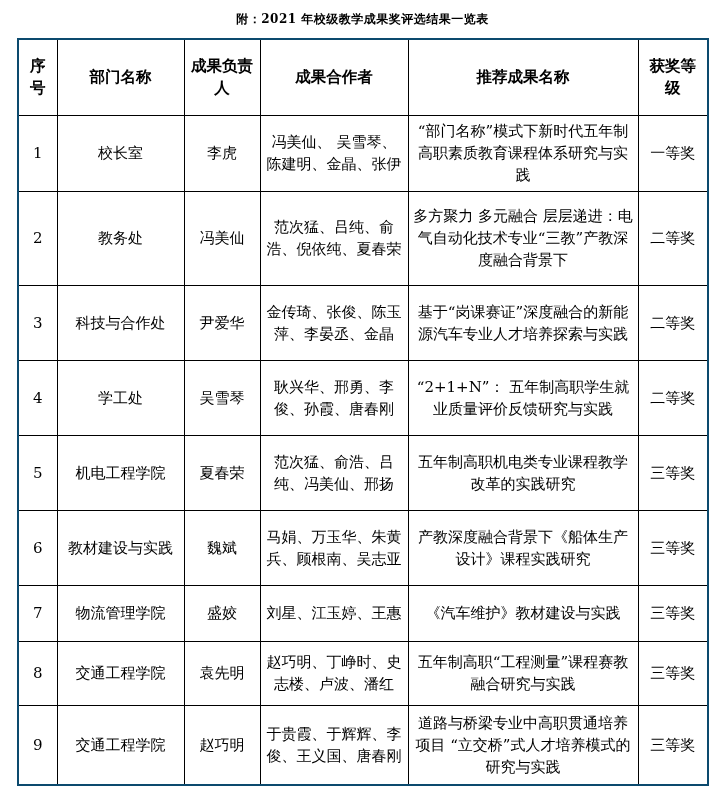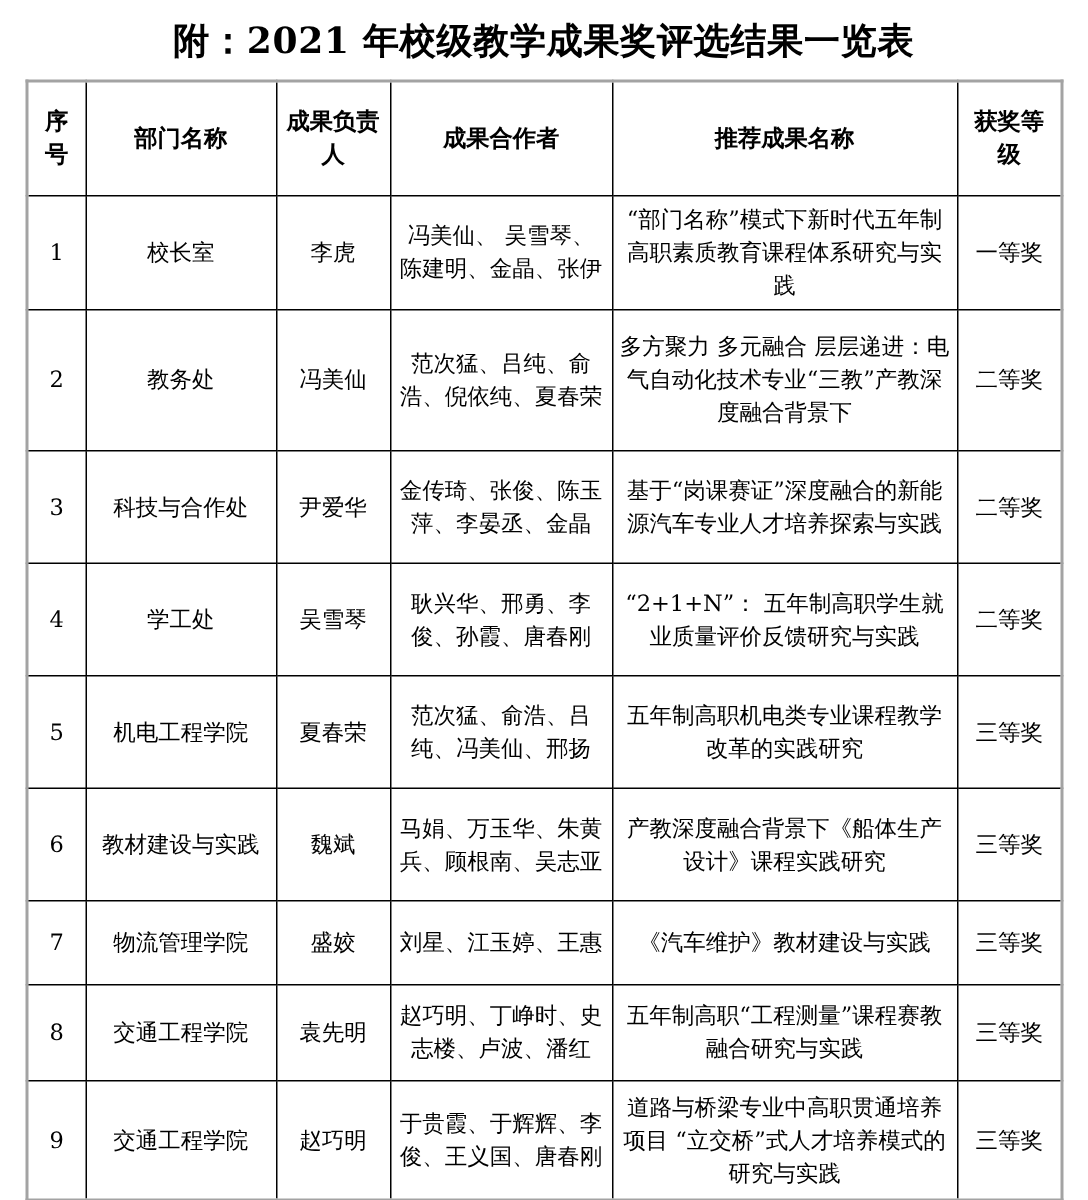--- a/index.html
+++ b/index.html
@@ -12,30 +12,30 @@
   }
   .page {
     width: 725px;
     height: 800px;
     background: #fff;
     box-sizing: border-box;
   }
   .doc-title {
     text-align: center;
     font-weight: bold;
-    font-size: 24px;
+    font-size: 12px;
     padding: 11px 0 10px 0;
     letter-spacing: 0.5px;
   }
   table.results {
     border-collapse: collapse;
     table-layout: fixed;
     margin-left: 17px;
     width: 690px;
-    border: 2px solid #a3a3a3;
+    border: 2px solid #0c4a6e;
   }
   table.results th,
   table.results td {
     border: 1px solid #000;
     text-align: center;
     vertical-align: middle;
     font-size: 15px;
     line-height: 22px;
     padding: 3px 4px;
     box-sizing: border-box;

